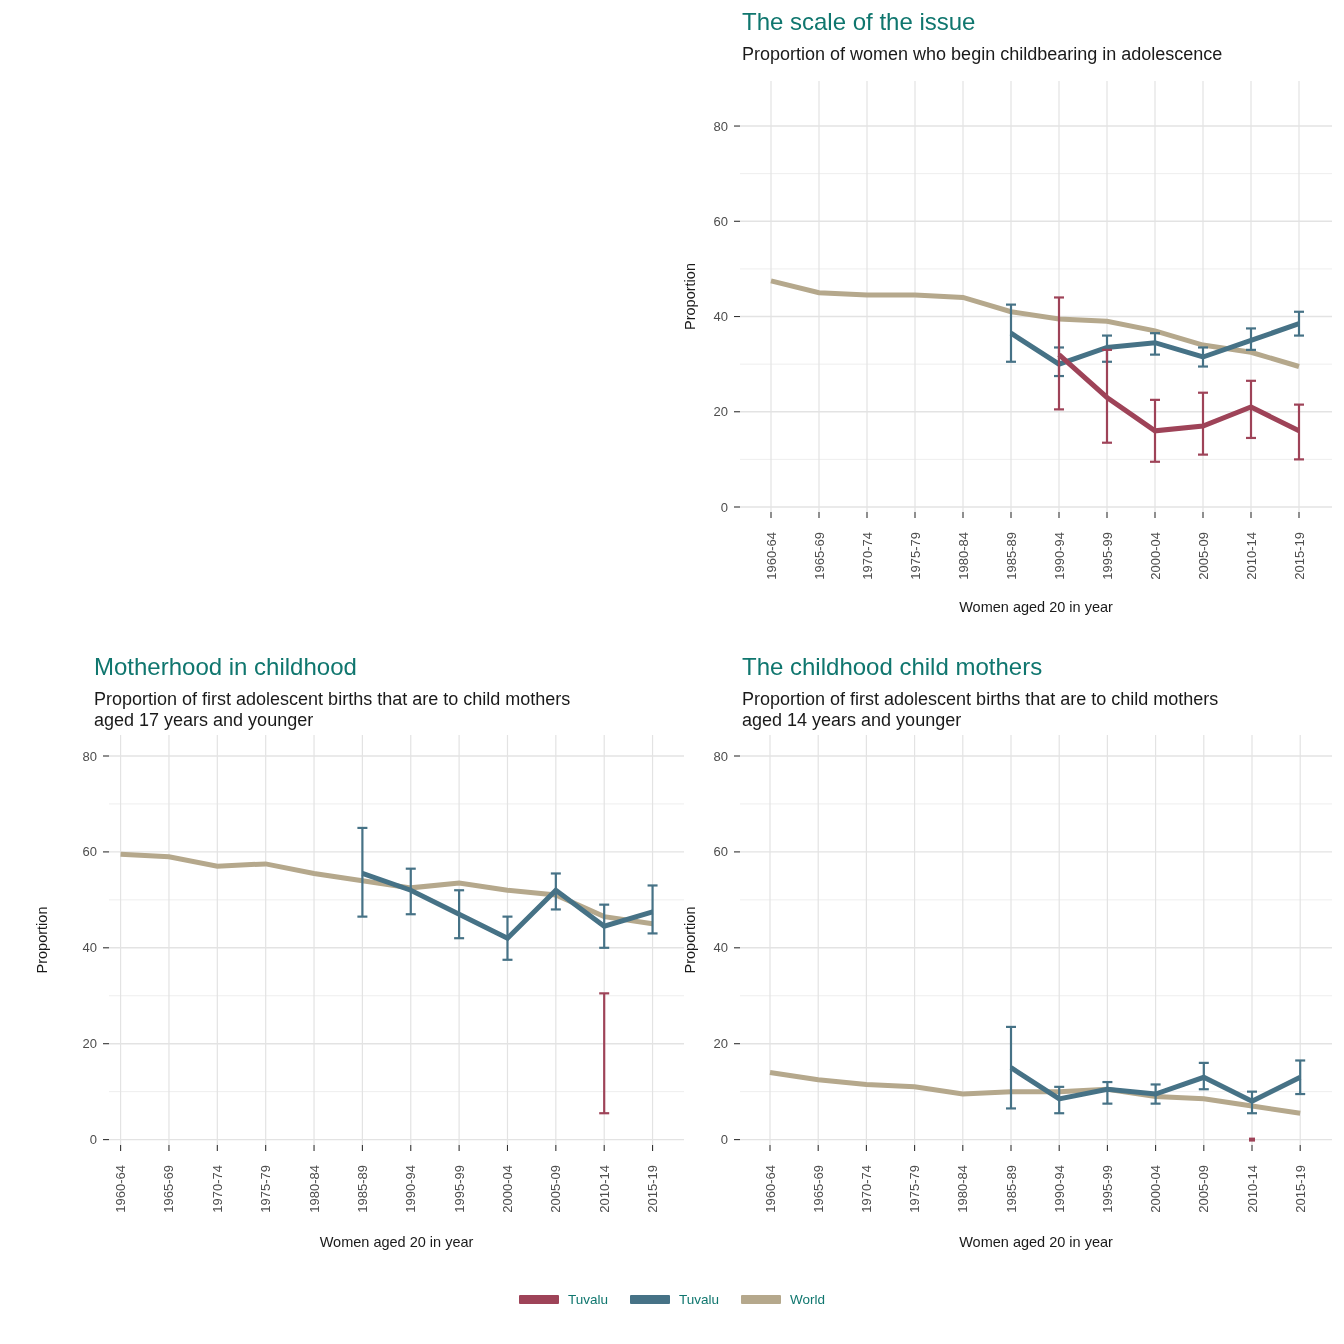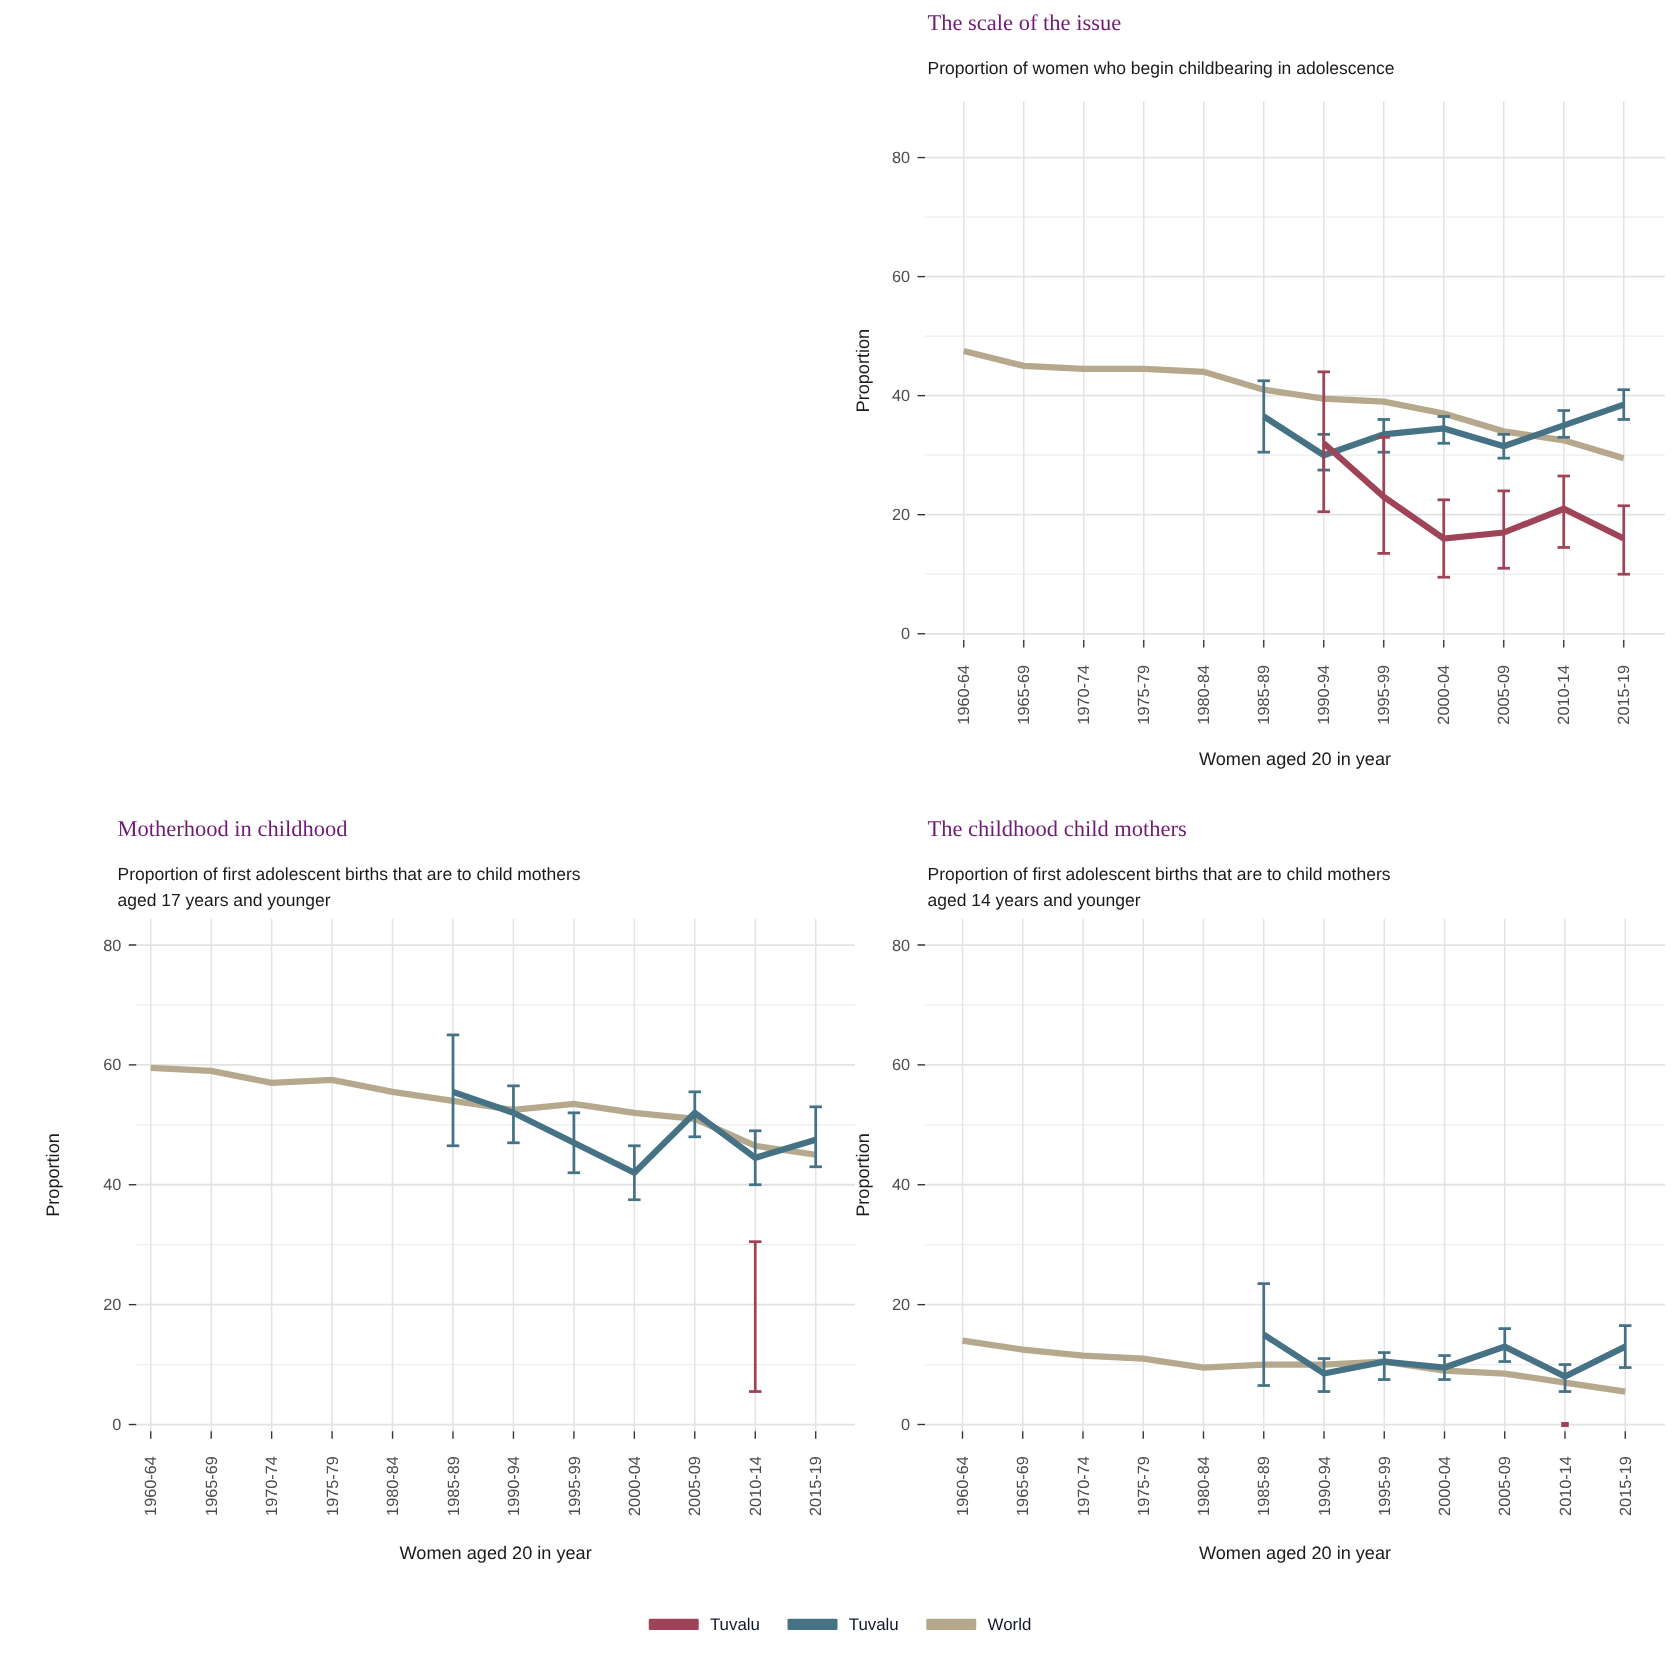--- a/index.html
+++ b/index.html
@@ -1,24 +1,24 @@
 <!DOCTYPE html>
 <html><head>
 <meta charset="utf-8">
 <style>
   html,body{margin:0;padding:0;background:#ffffff;}
   body{width:1344px;height:1344px;position:relative;font-family:"Liberation Sans",sans-serif;overflow:hidden;}
   .panel{position:absolute;width:672px;height:640px;}
-  .chart-title{position:absolute;left:70px;top:8px;font-size:18px;color:#701a75;font-family:Liberation Serif, serif;}
-  .chart-subtitle{position:absolute;left:70px;top:44px;font-size:14px;color:#1a1a1a;white-space:pre-line;line-height:21px;}
+  .chart-title{position:absolute;left:70px;top:8px;font-size:24px;color:#0f766e;}
+  .chart-subtitle{position:absolute;left:70px;top:44px;font-size:18px;color:#1a1a1a;white-space:pre-line;line-height:21px;}
   .panel svg{position:absolute;left:0;top:0;}
   #legend{position:absolute;left:0;top:1292px;width:1344px;display:flex;justify-content:center;align-items:center;gap:22px;}
   .legend-item{display:flex;align-items:center;gap:9px;}
   .legend-swatch{width:40px;height:9px;border-radius:1px;}
-  .legend-label{font-size:13.5px;color:#0f172a;}
+  .legend-label{font-size:13.5px;color:#0f766e;}
 </style>
 </head>
 <body>
 
 <div class="panel" style="left:0;top:0;"></div>
 
 <div class="panel" style="left:672px;top:0;">
   <div class="chart-title">The scale of the issue</div>
   <div class="chart-subtitle">Proportion of women who begin childbearing in adolescence</div>
   <svg width="672" height="634">

